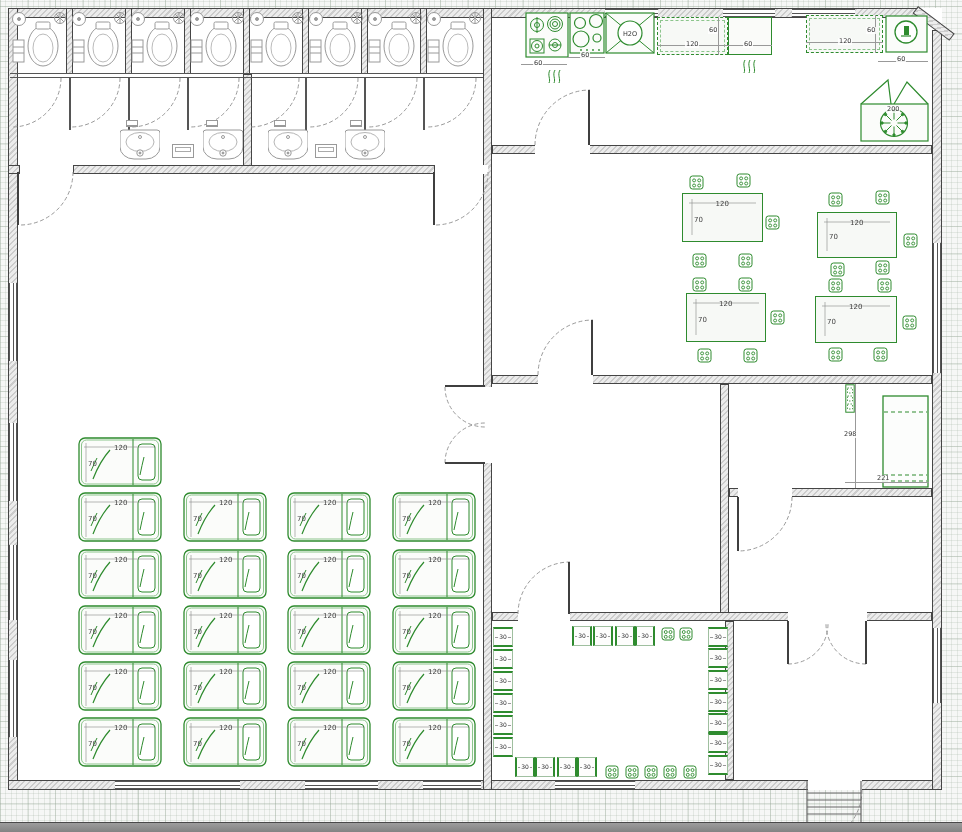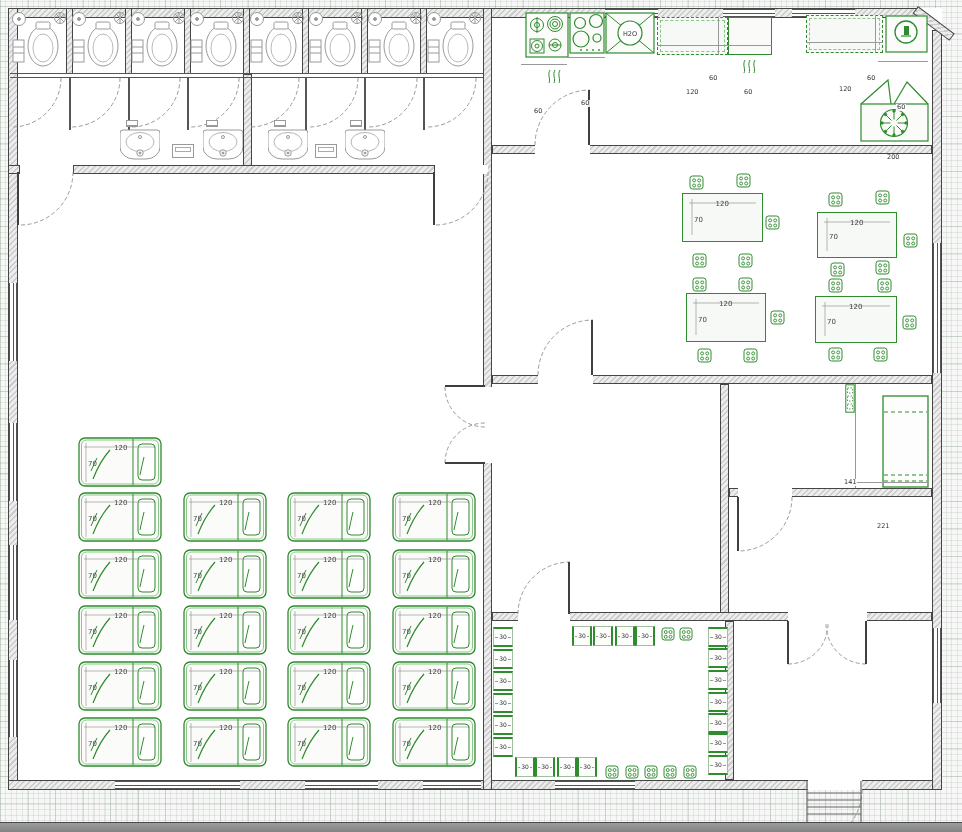--- a/index.html
+++ b/index.html
@@ -19,21 +19,21 @@
     background:repeating-linear-gradient(135deg,#ececec 0 2.5px,#cccccc 2.5px 4px);}
   .gap{position:absolute;background:#fff;}
   .win{position:absolute;box-sizing:border-box;background:#fff;}
   .win.h{border-top:1px solid #555;border-bottom:1px solid #555;
     background:linear-gradient(#555,#555) center/100% 1px no-repeat #fff;}
   .win.v{border-left:1px solid #555;border-right:1px solid #555;
     background:linear-gradient(#555,#555) center/1px 100% no-repeat #fff;}
   .thin{position:absolute;background:#555;}
   .dl{position:absolute;background:#999;}
   .lbl{position:absolute;font-size:6.5px;line-height:1;color:#333;
-    background:rgba(255,255,255,.85);padding:0 1px;white-space:nowrap;z-index:30;margin-top:48px;}
+    background:rgba(255,255,255,.85);padding:0 1px;white-space:nowrap;z-index:30;}
   .svgbox{position:absolute;}
   .svgbox svg{display:block;}
   .counter{position:absolute;box-sizing:border-box;border:1.2px dashed #2e8b2e;background:#f7f9f6;}
   .counter .inner{position:absolute;left:2px;top:2px;right:2px;bottom:2px;border:1px dashed #8cc58c;}
   .oven{position:absolute;box-sizing:border-box;border:1.3px solid #2e8b2e;background:#fafbf9;}
   .table{position:absolute;box-sizing:border-box;border:1.5px solid #2e8b2e;background:#f7f9f6;}
   .stool{position:absolute;box-sizing:border-box;background:#fdfdfc;border:1px solid #9fbf9f;
     display:flex;align-items:center;justify-content:center;}
   .stool:before{content:"";position:absolute;left:1px;right:1px;top:50%;height:1px;background:#999;}
   .stool.v{border-top:2px solid #2e8b2e;border-bottom:2px solid #2e8b2e;}
@@ -1175,16 +1175,16 @@
     <div class="dl" style="position: absolute; left: 845px; top: 482px; width: 84px; height: 1px;"></div>
     <div class="lbl" style="position: absolute; left: 533px; top: 60px;">60</div>
     <div class="lbl" style="position: absolute; left: 580px; top: 52px;">60</div>
     <div class="lbl" style="position: absolute; left: 685px; top: 41px;">120</div>
     <div class="lbl" style="position: absolute; left: 708px; top: 27px;">60</div>
     <div class="lbl" style="position: absolute; left: 743px; top: 41px;">60</div>
     <div class="lbl" style="position: absolute; left: 838px; top: 38px;">120</div>
     <div class="lbl" style="position: absolute; left: 866px; top: 27px;">60</div>
     <div class="lbl" style="position: absolute; left: 896px; top: 56px;">60</div>
     <div class="lbl" style="position: absolute; left: 886px; top: 106px;">200</div>
-    <div class="lbl" style="position: absolute; left: 843px; top: 431px;">141</div>
+    <div class="lbl" style="position: absolute; left: 843px; top: 431px;">298</div>
     <div class="lbl" style="position: absolute; left: 876px; top: 475px;">221</div>
   </div>
 <div class="bottom-bar"></div>
 
 </body></html>

